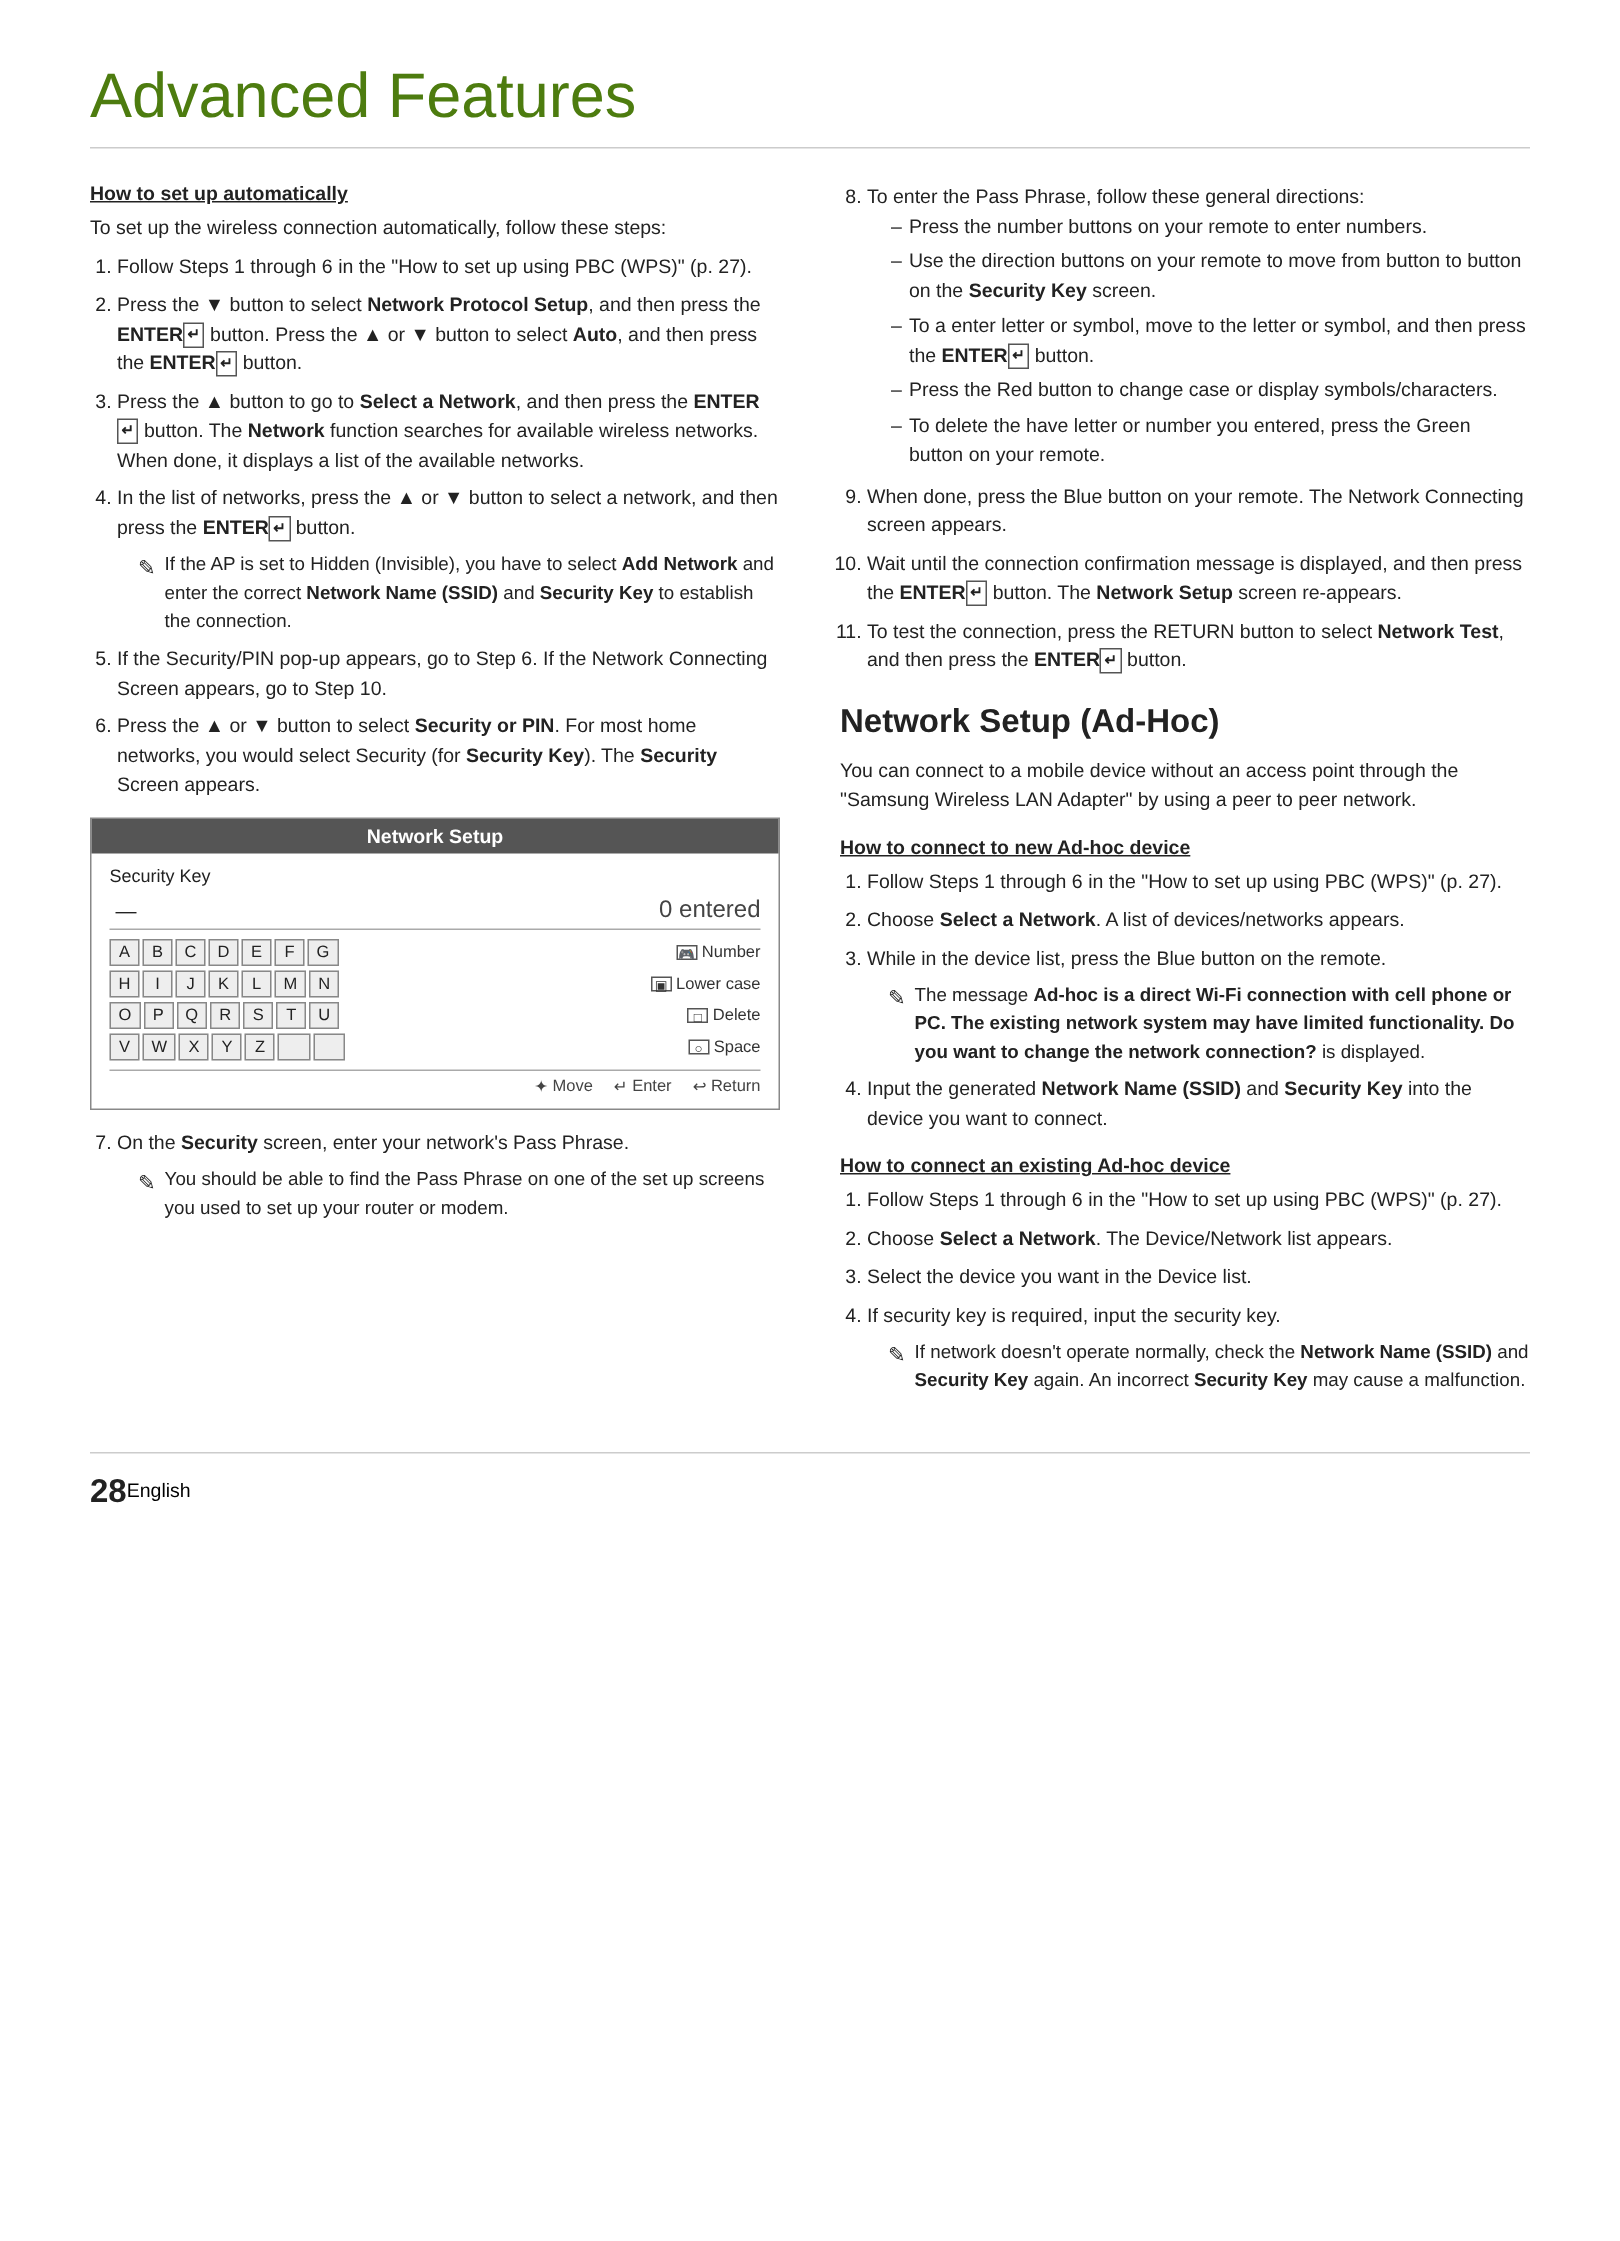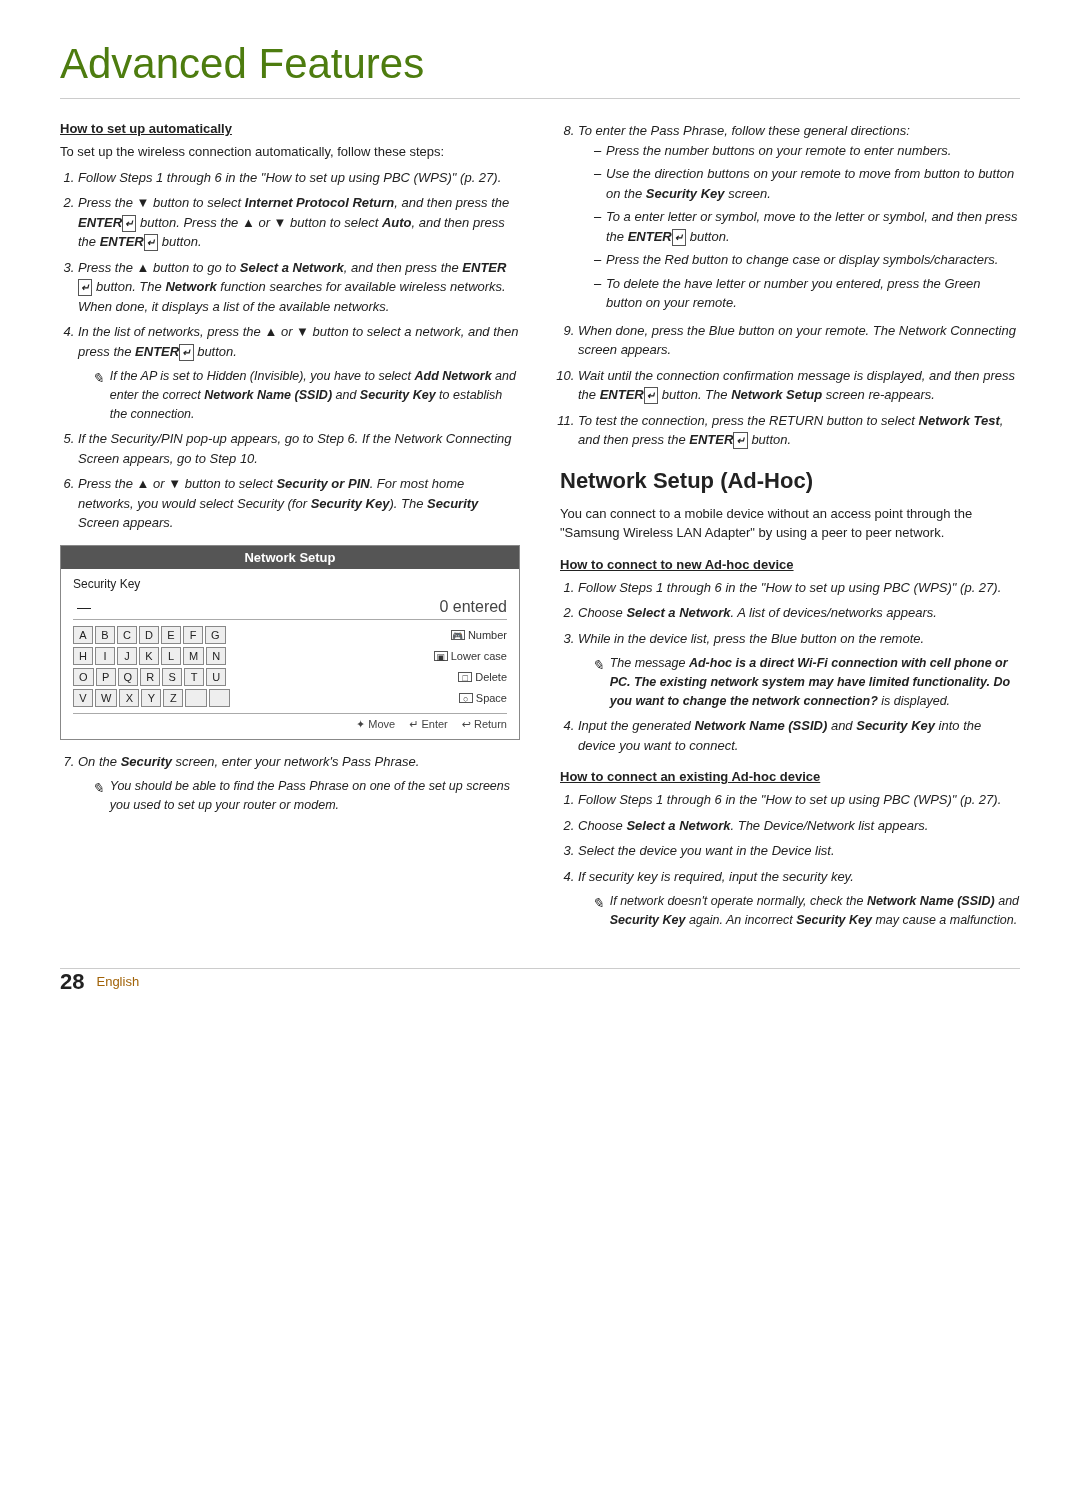--- a/index.html
+++ b/index.html
@@ -46,21 +46,21 @@
     }
     h4.sub-heading {
       font-size: 13px;
       font-weight: bold;
       text-decoration: underline;
       margin-top: 14px;
       margin-bottom: 6px;
     }
     p { margin-bottom: 6px; line-height: 1.5; }
     ol { margin-left: 18px; margin-bottom: 8px; }
-    ol li { margin-bottom: 6px; line-height: 1.5; font-style: italic; }
+    ol li { margin-bottom: 6px; line-height: 1.5; }
     ul { margin-left: 16px; margin-bottom: 8px; list-style: none; }
     ul li { margin-bottom: 4px; line-height: 1.5; position: relative; padding-left: 12px; }
     ul li::before { content: '–'; position: absolute; left: 0; }
     .note {
       display: flex;
       align-items: flex-start;
       gap: 6px;
       margin: 6px 0 6px 14px;
       font-size: 12.5px;
       line-height: 1.5;
@@ -155,53 +155,53 @@
     .enter-symbol {
       display: inline-block;
       border: 1px solid #555;
       padding: 0 2px;
       font-size: 10px;
       vertical-align: middle;
     }
     .page-footer {
       margin-top: 30px;
       border-top: 1px solid #ccc;
-      padding-top: 0;
-      display: flex;
-      align-items: center;
-      gap: 12px;
+      padding-top: 12px;
+      display: flex;
+      align-items: center;
+      gap: 0;
     }
     .page-number {
       font-size: 22px;
       font-weight: bold;
     }
     .page-lang {
       font-size: 13px;
-      color: #a16207;
+      color: #000000;
     }
   </style>
 </head>
 <body>
 
 <h1 class="page-title">Advanced Features</h1>
 
 <div class="two-col">
 
   <div class="col-left">
     <h3 class="section-heading">How to set up automatically</h3>
     <p>To set up the wireless connection automatically, follow these steps:</p>
 
     <ol>
 
       <li>
         <span>Follow Steps 1 through 6 in the "How to set up using PBC (WPS)" (p. 27).</span>
       </li>
 
       <li>
-        <span>Press the ▼ button to select <strong>Internet Protocol Return</strong>, and then press the <strong>ENTER<span class="enter-symbol">↵</span></strong> button. Press the ▲ or ▼ button to select <strong>Auto</strong>, and then press the <strong>ENTER<span class="enter-symbol">↵</span></strong> button.</span>
+        <span>Press the ▼ button to select <strong>Network Protocol Setup</strong>, and then press the <strong>ENTER<span class="enter-symbol">↵</span></strong> button. Press the ▲ or ▼ button to select <strong>Auto</strong>, and then press the <strong>ENTER<span class="enter-symbol">↵</span></strong> button.</span>
       </li>
 
       <li>
         <span>Press the ▲ button to go to <strong>Select a Network</strong>, and then press the <strong>ENTER<span class="enter-symbol">↵</span></strong> button. The <strong>Network</strong> function searches for available wireless networks. When done, it displays a list of the available networks.</span>
       </li>
 
       <li>
         <span>In the list of networks, press the ▲ or ▼ button to select a network, and then press the <strong>ENTER<span class="enter-symbol">↵</span></strong> button.</span>
         <div class="note">
           <span class="note-icon">✎</span>

